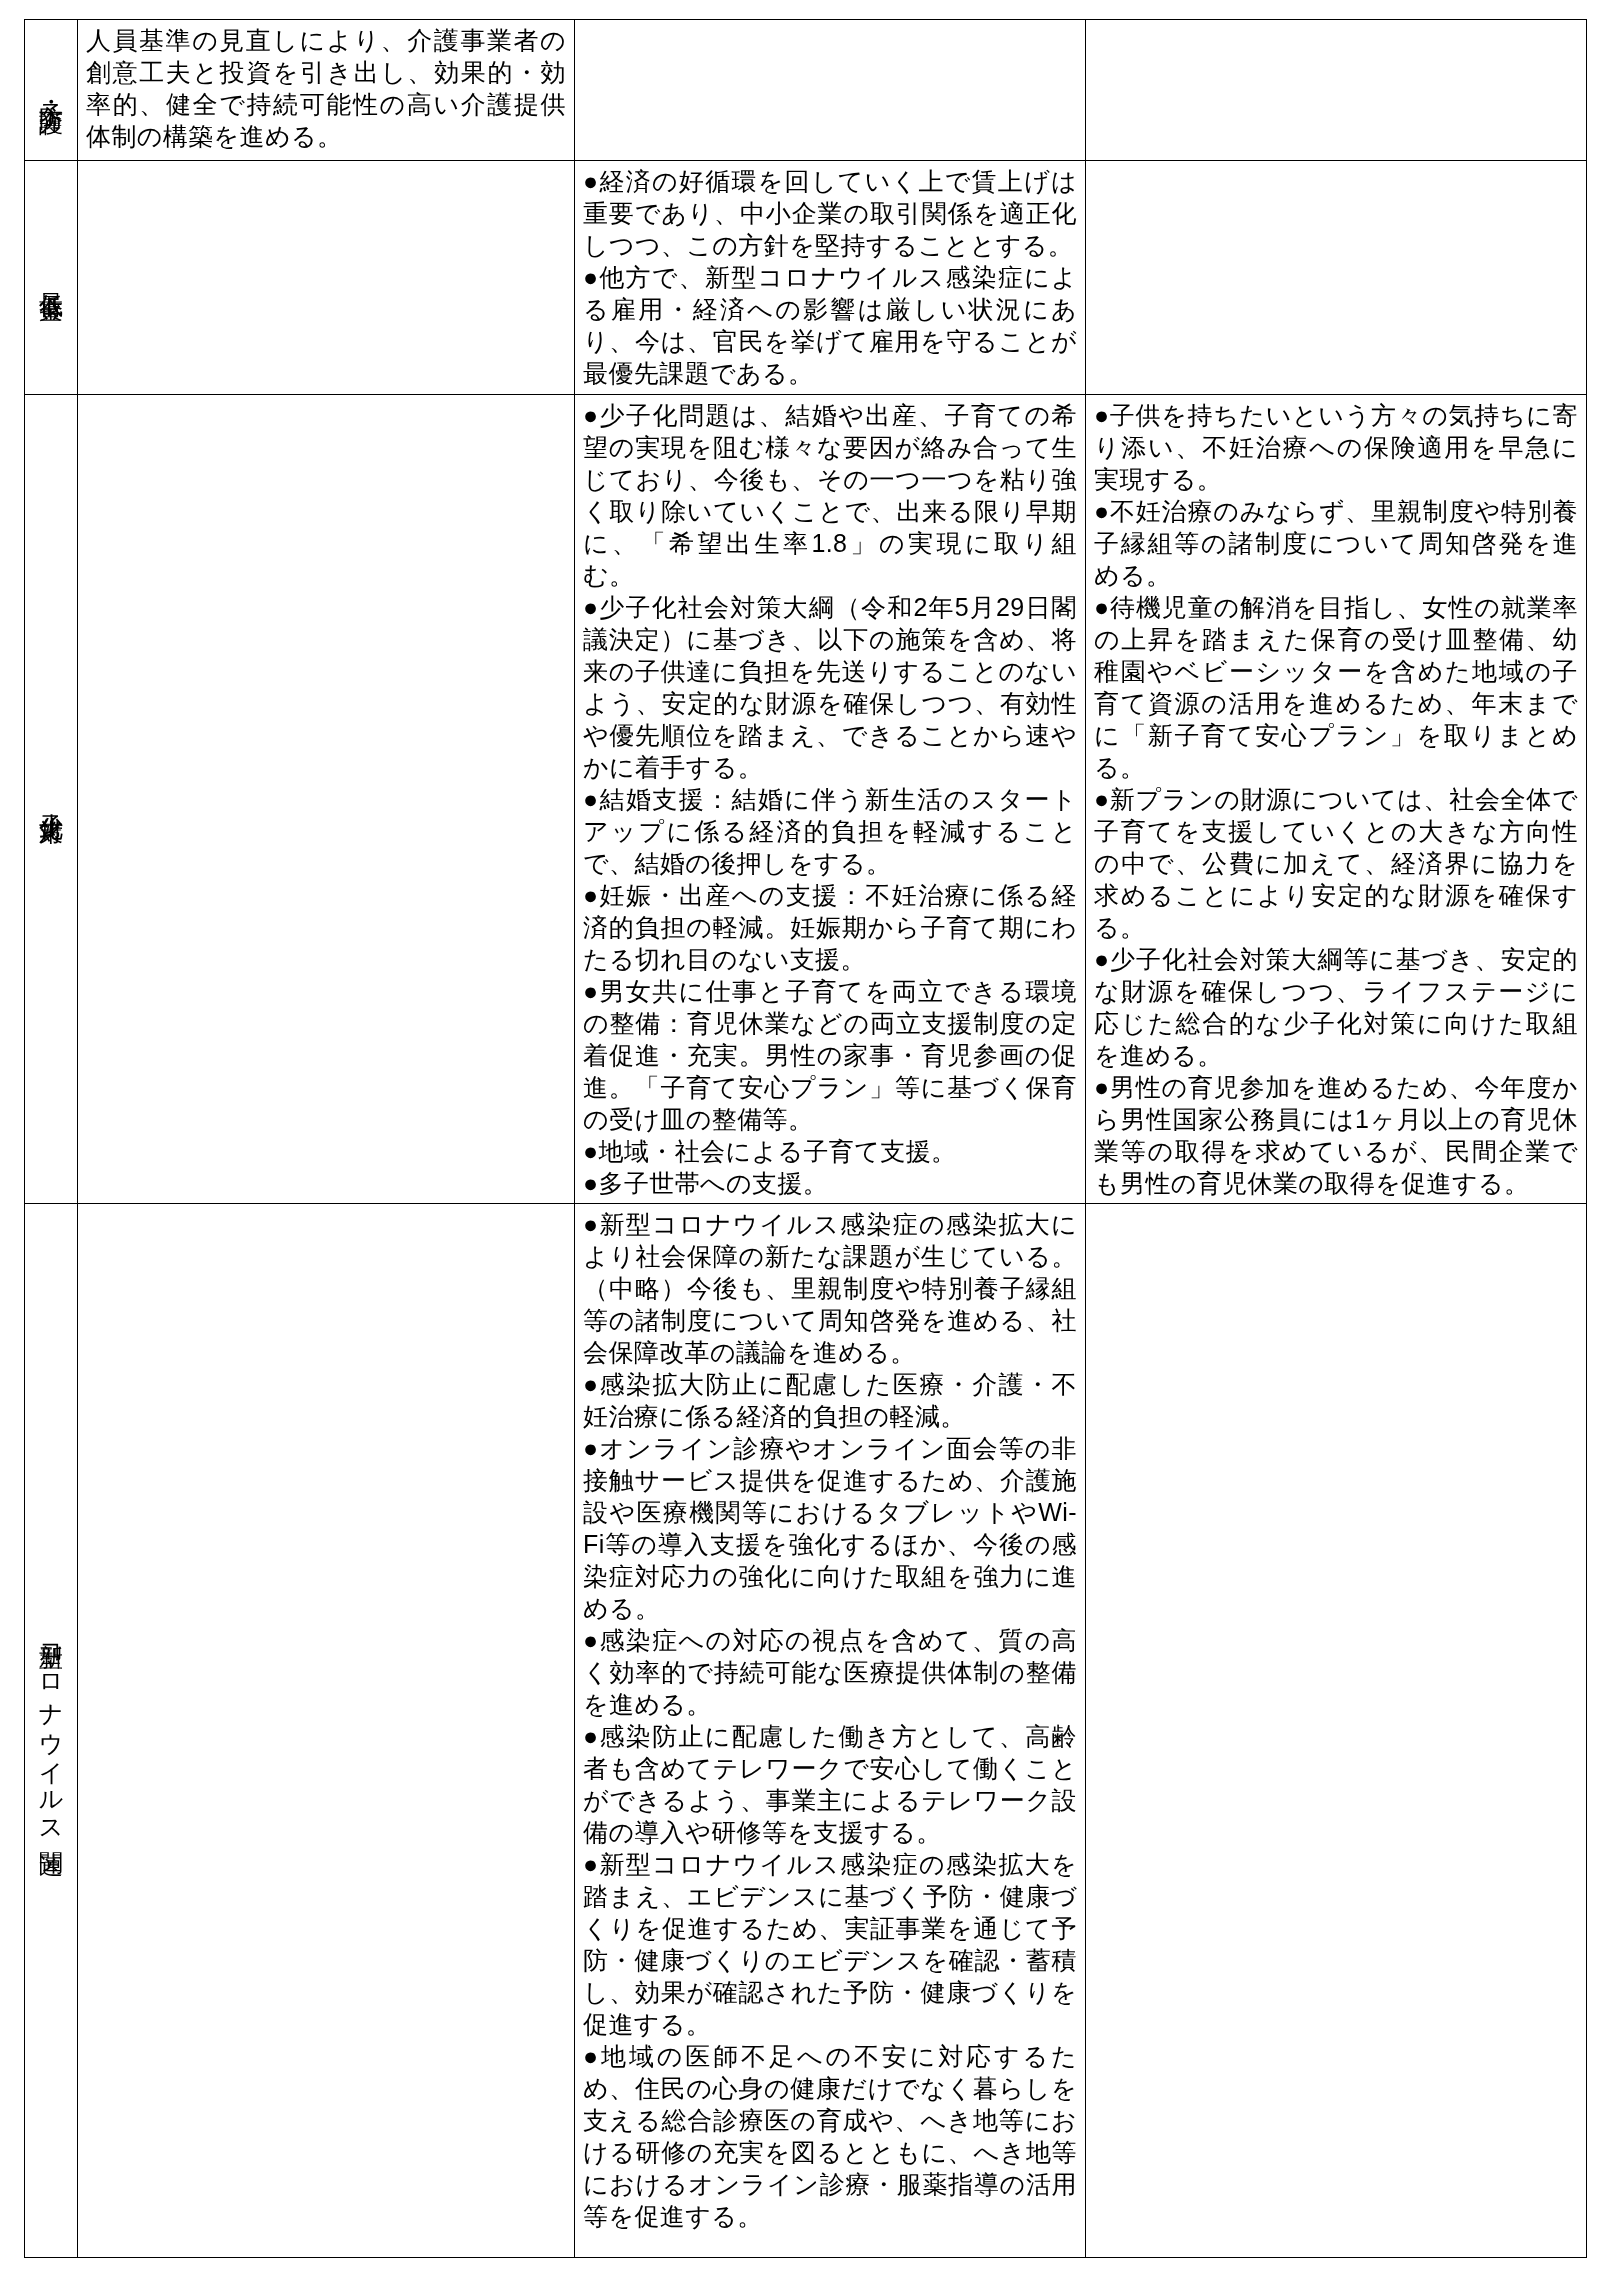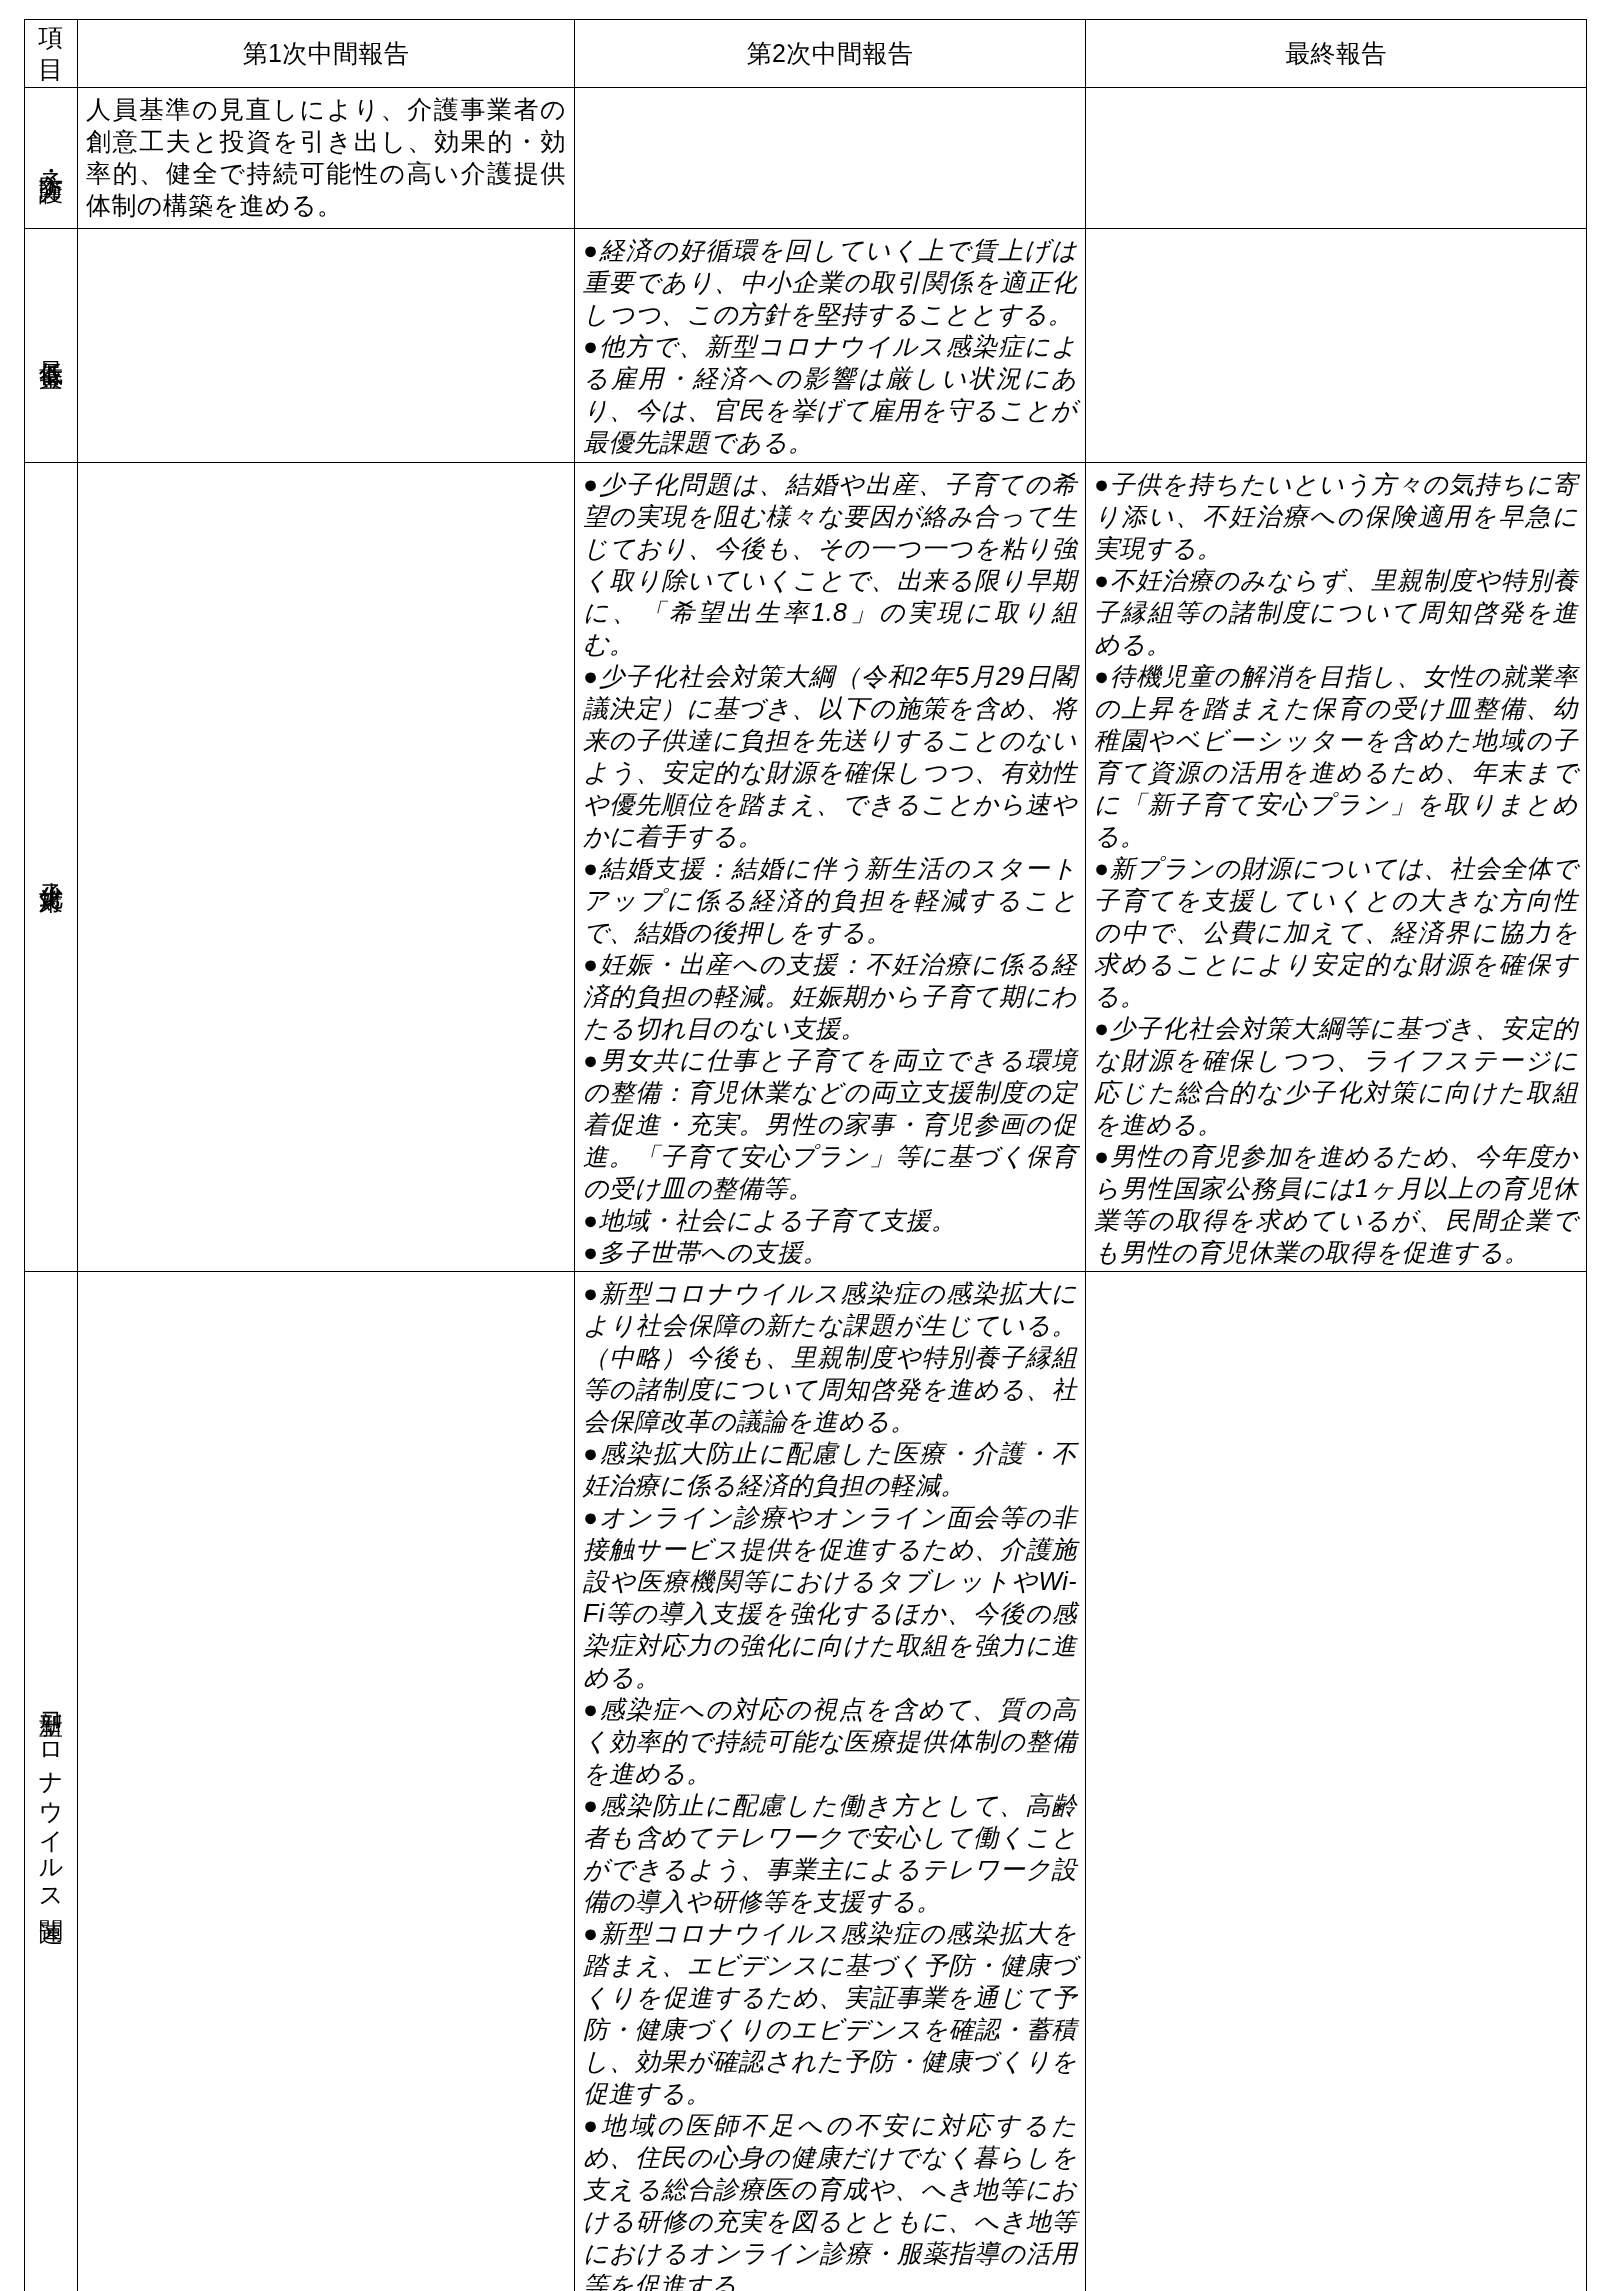--- a/index.html
+++ b/index.html
@@ -56,21 +56,20 @@
   td.item-label .vtext {
     writing-mode: vertical-rl;
     text-orientation: upright;
     font-size: 24px;
     line-height: 1;
     letter-spacing: 1.8px;
     white-space: nowrap;
   }
   .bullet-item {
     text-align: justify;
-    font-style: italic;
   }
   .para {
     text-align: justify;
   }
   
   tr.row-h1 { height: 141px; margin-top: 13px; }
   tr.row-h2 { height: 234px; }
   tr.row-h3 { height: 792px; margin-left: 36px; }
   tr.row-h4 { height: 1054px; }
 </style>
@@ -79,26 +78,20 @@
 
 <div class="page">
   <table class="report-table">
     <colgroup>
       <col style="width:53px">
       <col style="width:497px">
       <col style="width:511px">
       <col style="width:501px">
     </colgroup>
     <tbody>
-        <tr>
-      <th>項目</th>
-      <th>第1次中間報告</th>
-      <th>第2次中間報告</th>
-      <th>最終報告</th>
-    </tr>
 
     <tr class="row-h1">
       <td class="item-label">
         <div class="vwrap">
               <span class="vtext">予防・介護</span>
             </div>
       </td>
       <td>
         <div class="para">人員基準の見直しにより、介護事業者の創意工夫と投資を引き出し、効果的・効率的、健全で持続可能性の高い介護提供体制の構築を進める。</div>
       </td>

